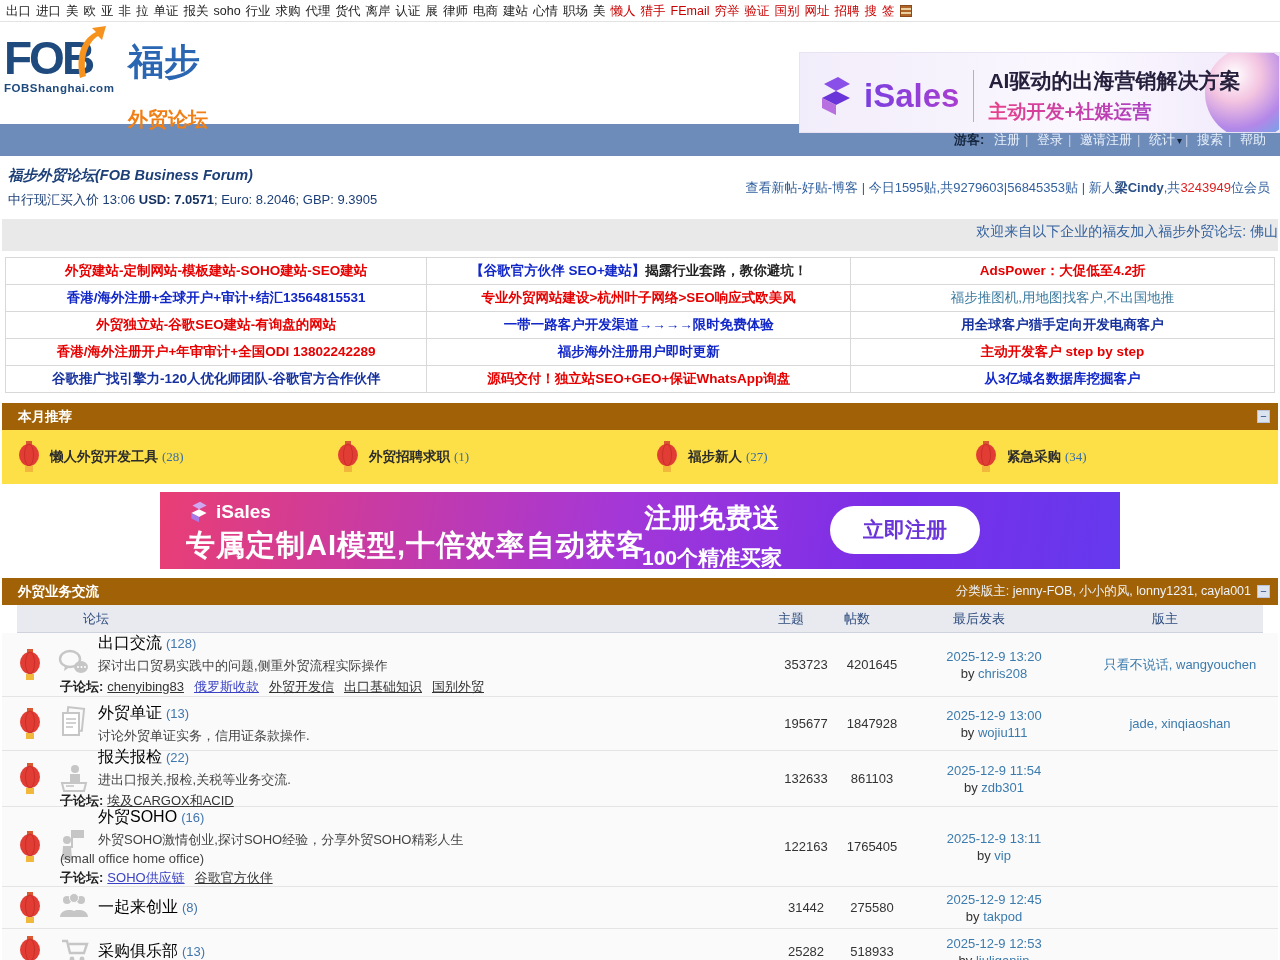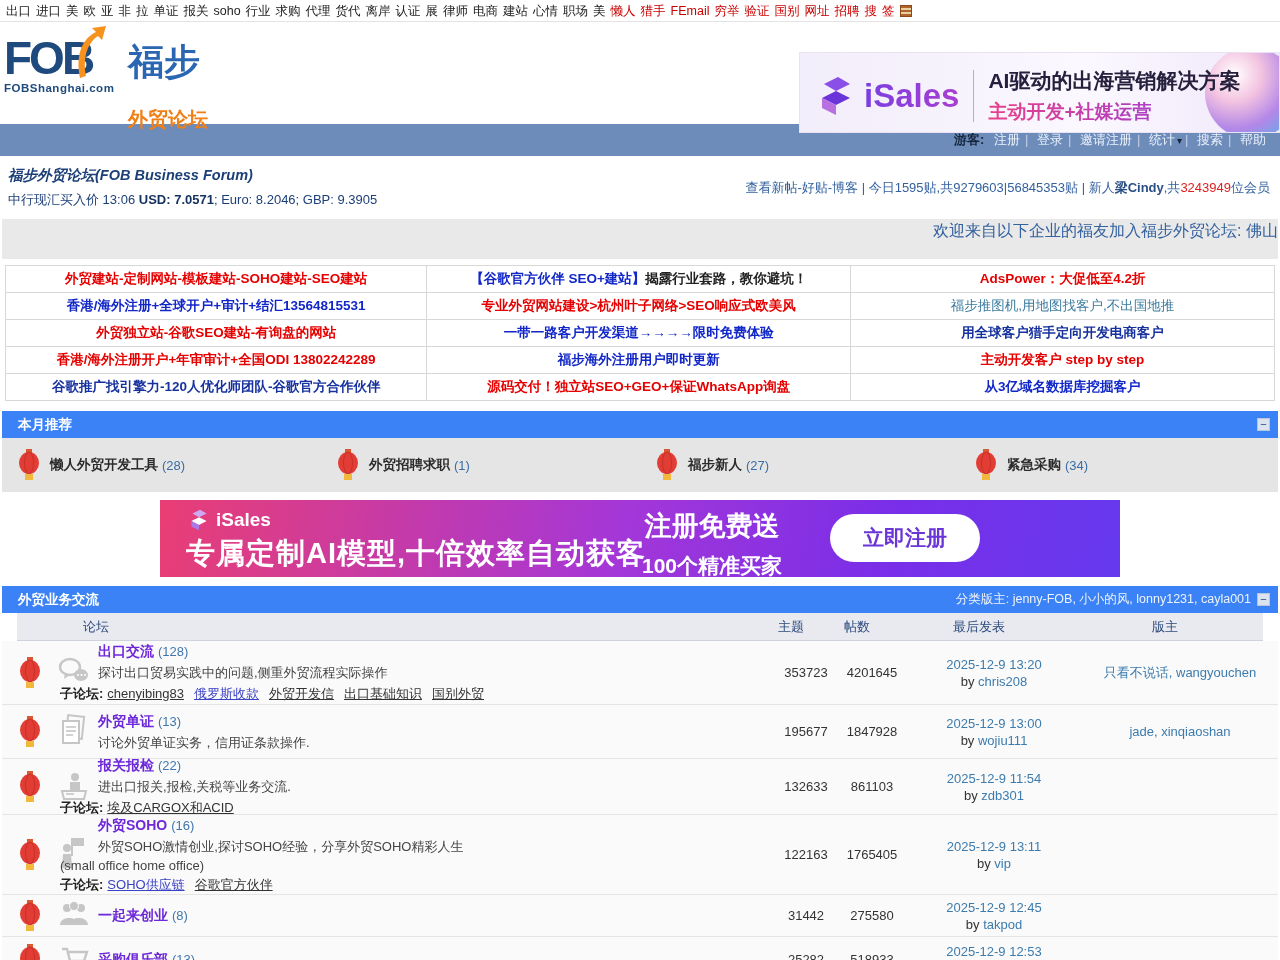--- a/index.html
+++ b/index.html
@@ -47,40 +47,40 @@
   .statsbar { display:flex; justify-content:space-between; align-items:center; padding:10px 10px 8px 8px; }
   .sb-title { font-size:14.5px; font-weight:bold; color:#1c3f77;font-style:italic; }
   .sb-rates { font-size:13px; color:#1c3f77; margin-top:6px; }
   .sb-rates b { color:#13305e; }
   .sb-right { font-size:13px; color:#33619e; text-align:right; }
   .sb-right a { color:#33619e; }
   .sb-right .red { color:#e02020; }
   .sb-right b { color:#2a4f86; }
 
   
-  .welcome { margin:2px 2px 6px 2px; height:40px; line-height:24px; background:#e9e9e9;
-    text-align:right; font-size:16px; color:#33619e; white-space:nowrap; overflow:hidden;padding-left:27px; }
+  .welcome { margin:2px 2px 6px 2px; height:32px; line-height:24px; background:#e9e9e9;
+    text-align:right; font-size:14px; color:#33619e; white-space:nowrap; overflow:hidden;padding-left:27px; }
 
   
   .adgrid { width:1270px; margin:0 5px 10px 5px; border-collapse:collapse; }
   .adgrid td { border:1px solid #d8d8d8; height:27px; text-align:center;
     font-size:13.5px; font-weight:bold; padding:0 4px; }
   .c-red { color:#e60000; } .c-blue { color:#1227c8; } .c-navy { color:#17329e; }
   .c-dark { color:#222; } .c-teal { color:#3a7a9e; font-weight:normal; }
 
   
-  .barblue { height:27px; line-height:27px; background:#3b82f6; color:#fff;
+  .barblue { height:27px; line-height:27px; background:#a16207; color:#fff;
     display:flex; justify-content:space-between; padding:0 8px 0 16px; margin:0 2px; }
   .barblue .bar-title { font-weight:bold; font-size:13.5px; }
   .bar-right { display:flex; align-items:center; gap:6px; font-size:12.5px; color:#eef3fb; }
   .collapse-box { width:13px; height:13px; line-height:11px; text-align:center; font-size:11px;
     background:#dce3f0; color:#2c4a7c; border:1px solid #b9c4da; display:inline-block; }
 
   
-  .rec-body { margin:0 2px; background:#e5e5e5; height:54px; display:flex; align-items:center; }
+  .rec-body { margin:0 2px; background:#fde047; height:54px; display:flex; align-items:center;font-family:Liberation Serif, serif; }
   .rec-item { width:25%; display:flex; align-items:center; padding-left:16px; }
   .rec-label { font-weight:bold; color:#2b2b2b; font-size:13.5px; margin-left:10px; }
   .rec-count { color:#3a6ea5; font-size:13px; margin-left:4px; }
 
   
   .midbanner { position:relative; width:960px; height:77px; margin:8px auto 9px auto;
     background:linear-gradient(100deg,#e93e74 0%,#a437d8 48%,#7a2ee8 75%,#6539ee 100%); overflow:hidden; }
   .mb-brand { position:absolute; left:28px; top:8px; display:flex; align-items:center;
     color:#fff; font-size:19px; font-weight:bold; }
   .mb-headline { position:absolute; left:26px; top:34px; color:#fff; font-size:29px; font-weight:900; letter-spacing:1px; }
@@ -96,21 +96,21 @@
   .cell-main { flex:1; } .cell-th { width:64px; text-align:center; }
   .cell-po { width:68px; text-align:center; } .cell-la { width:176px; text-align:center; }
   .cell-mo { width:196px; text-align:center; }
   .colhead .cell-main span { margin-left:66px; }
   .frow { display:flex; margin:0 2px; border-bottom:1px solid #e4e4e4; background:#fafafa;
     align-items:center; }
   .frow .cell-main { display:flex; align-items:center; }
   .lant-col { width:56px; display:flex; justify-content:center; }
   .ficon-col { width:40px; }
   .ftext { flex:1; padding:4px 8px 4px 0; }
-  .fname { font-size:14px; font-weight:bold; color:#6d28d9; }
+  .fname { font-size:16px; font-weight:normal; color:#000000; }
   .fcount { font-size:13px; color:#4176ad; font-weight:normal; margin-left:4px; }
   .fdesc { font-size:13px; color:#444; margin-top:3px; }
   .fdesc2 { font-size:13px; color:#444; margin-left:-38px; margin-top:2px; }
   .fsub { font-size:13px; margin-left:-38px; margin-top:3px; }
   .fsub .sub-label { font-weight:bold; color:#222; margin-right:4px; }
   .fsub a { margin-right:10px; text-decoration:underline; }
   .link-indigo { color:#3b43c4; } .link-dark { color:#333; }
   .num { font-size:13px; color:#333; }
   .lastpost { font-size:13px; color:#3c7bad; line-height:17px; }
   .lastpost .byword { color:#333; }

